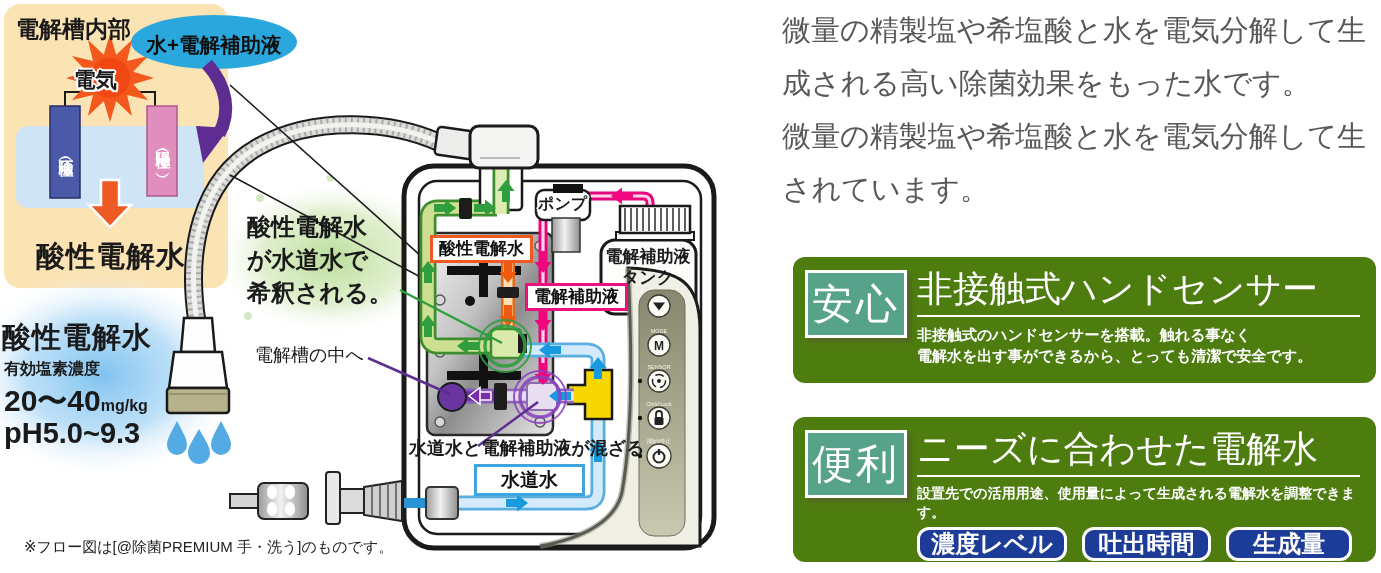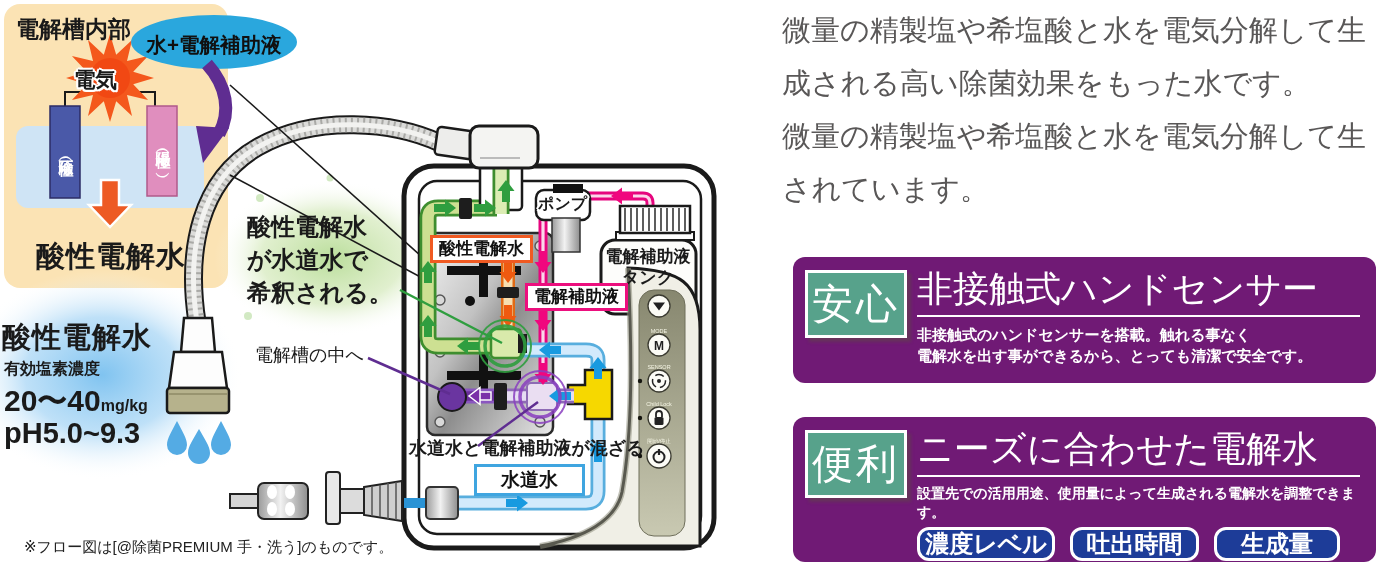--- a/index.html
+++ b/index.html
@@ -10,34 +10,34 @@
   .b{font-weight:bold;}
   .halo{text-shadow:-2px 0 0 #fff,2px 0 0 #fff,0 -2px 0 #fff,0 2px 0 #fff,
         -1.5px -1.5px 0 #fff,1.5px 1.5px 0 #fff,-1.5px 1.5px 0 #fff,1.5px -1.5px 0 #fff;}
   .vtext{writing-mode:vertical-rl;color:#fff;font-weight:bold;font-size:15px;
          display:flex;align-items:center;justify-content:center;letter-spacing:2px;}
   .boxlabel{position:absolute;z-index:3;background:#fff;font-weight:bold;color:#111;
             padding:1px 6px;line-height:1.15;}
   
   .intro{position:absolute;left:782px;top:4px;z-index:3;color:#595757;font-size:29px;
          line-height:53px;font-weight:500;}
-  .feature{position:absolute;left:793px;width:583px;background:#701a75;border-radius:12px;z-index:3;}
+  .feature{position:absolute;left:793px;width:583px;background:#4d7c0f;border-radius:12px;z-index:3;}
   .feature .badge{position:absolute;left:12px;top:13px;width:96px;height:62px;background:#57a28b;
         border:3px solid #fff;box-shadow:4px 4px 3px rgba(90,80,60,.45);
         display:flex;align-items:center;justify-content:center;
         font-family:"Liberation Serif","DejaVu Serif",serif;font-size:41px;color:#fff;letter-spacing:3px;}
   .feature .content{margin-left:124px;padding:8px 16px 6px 0;}
   .feature .ftitle{color:#fff;font-weight:normal;font-size:36px;line-height:48px;letter-spacing:0;}
   .feature .rule{border-bottom:2px solid #fff;margin:2px 0 7px 0;}
   .feature .fbody{color:#fff;font-weight:bold;font-size:15px;line-height:21px;}
   .feature .fbody2{color:#fff;font-weight:bold;font-size:14px;line-height:19px;margin-bottom:5px;}
   .chiprow{display:flex;gap:15px;margin-top:3px;}
   .chip{background:#1d3c98;border:3px solid #fff;border-radius:12px;color:#fff;font-weight:bold;
         font-size:24px;line-height:28px;text-align:center;box-sizing:border-box;}
-  .chip1{width:138px;}.chip2{width:129px;}.chip3{width:126px;}
+  .chip1{width:150px;}.chip2{width:129px;}.chip3{width:126px;}
   .spec-unit{font-size:16px;font-weight:bold;}
 </style>
 </head>
 <body>
 
 <div class="stage">
 
 <svg class="art" width="1381" height="573" viewBox="0 0 1381 573">
   <defs>
     <g id="arr">

